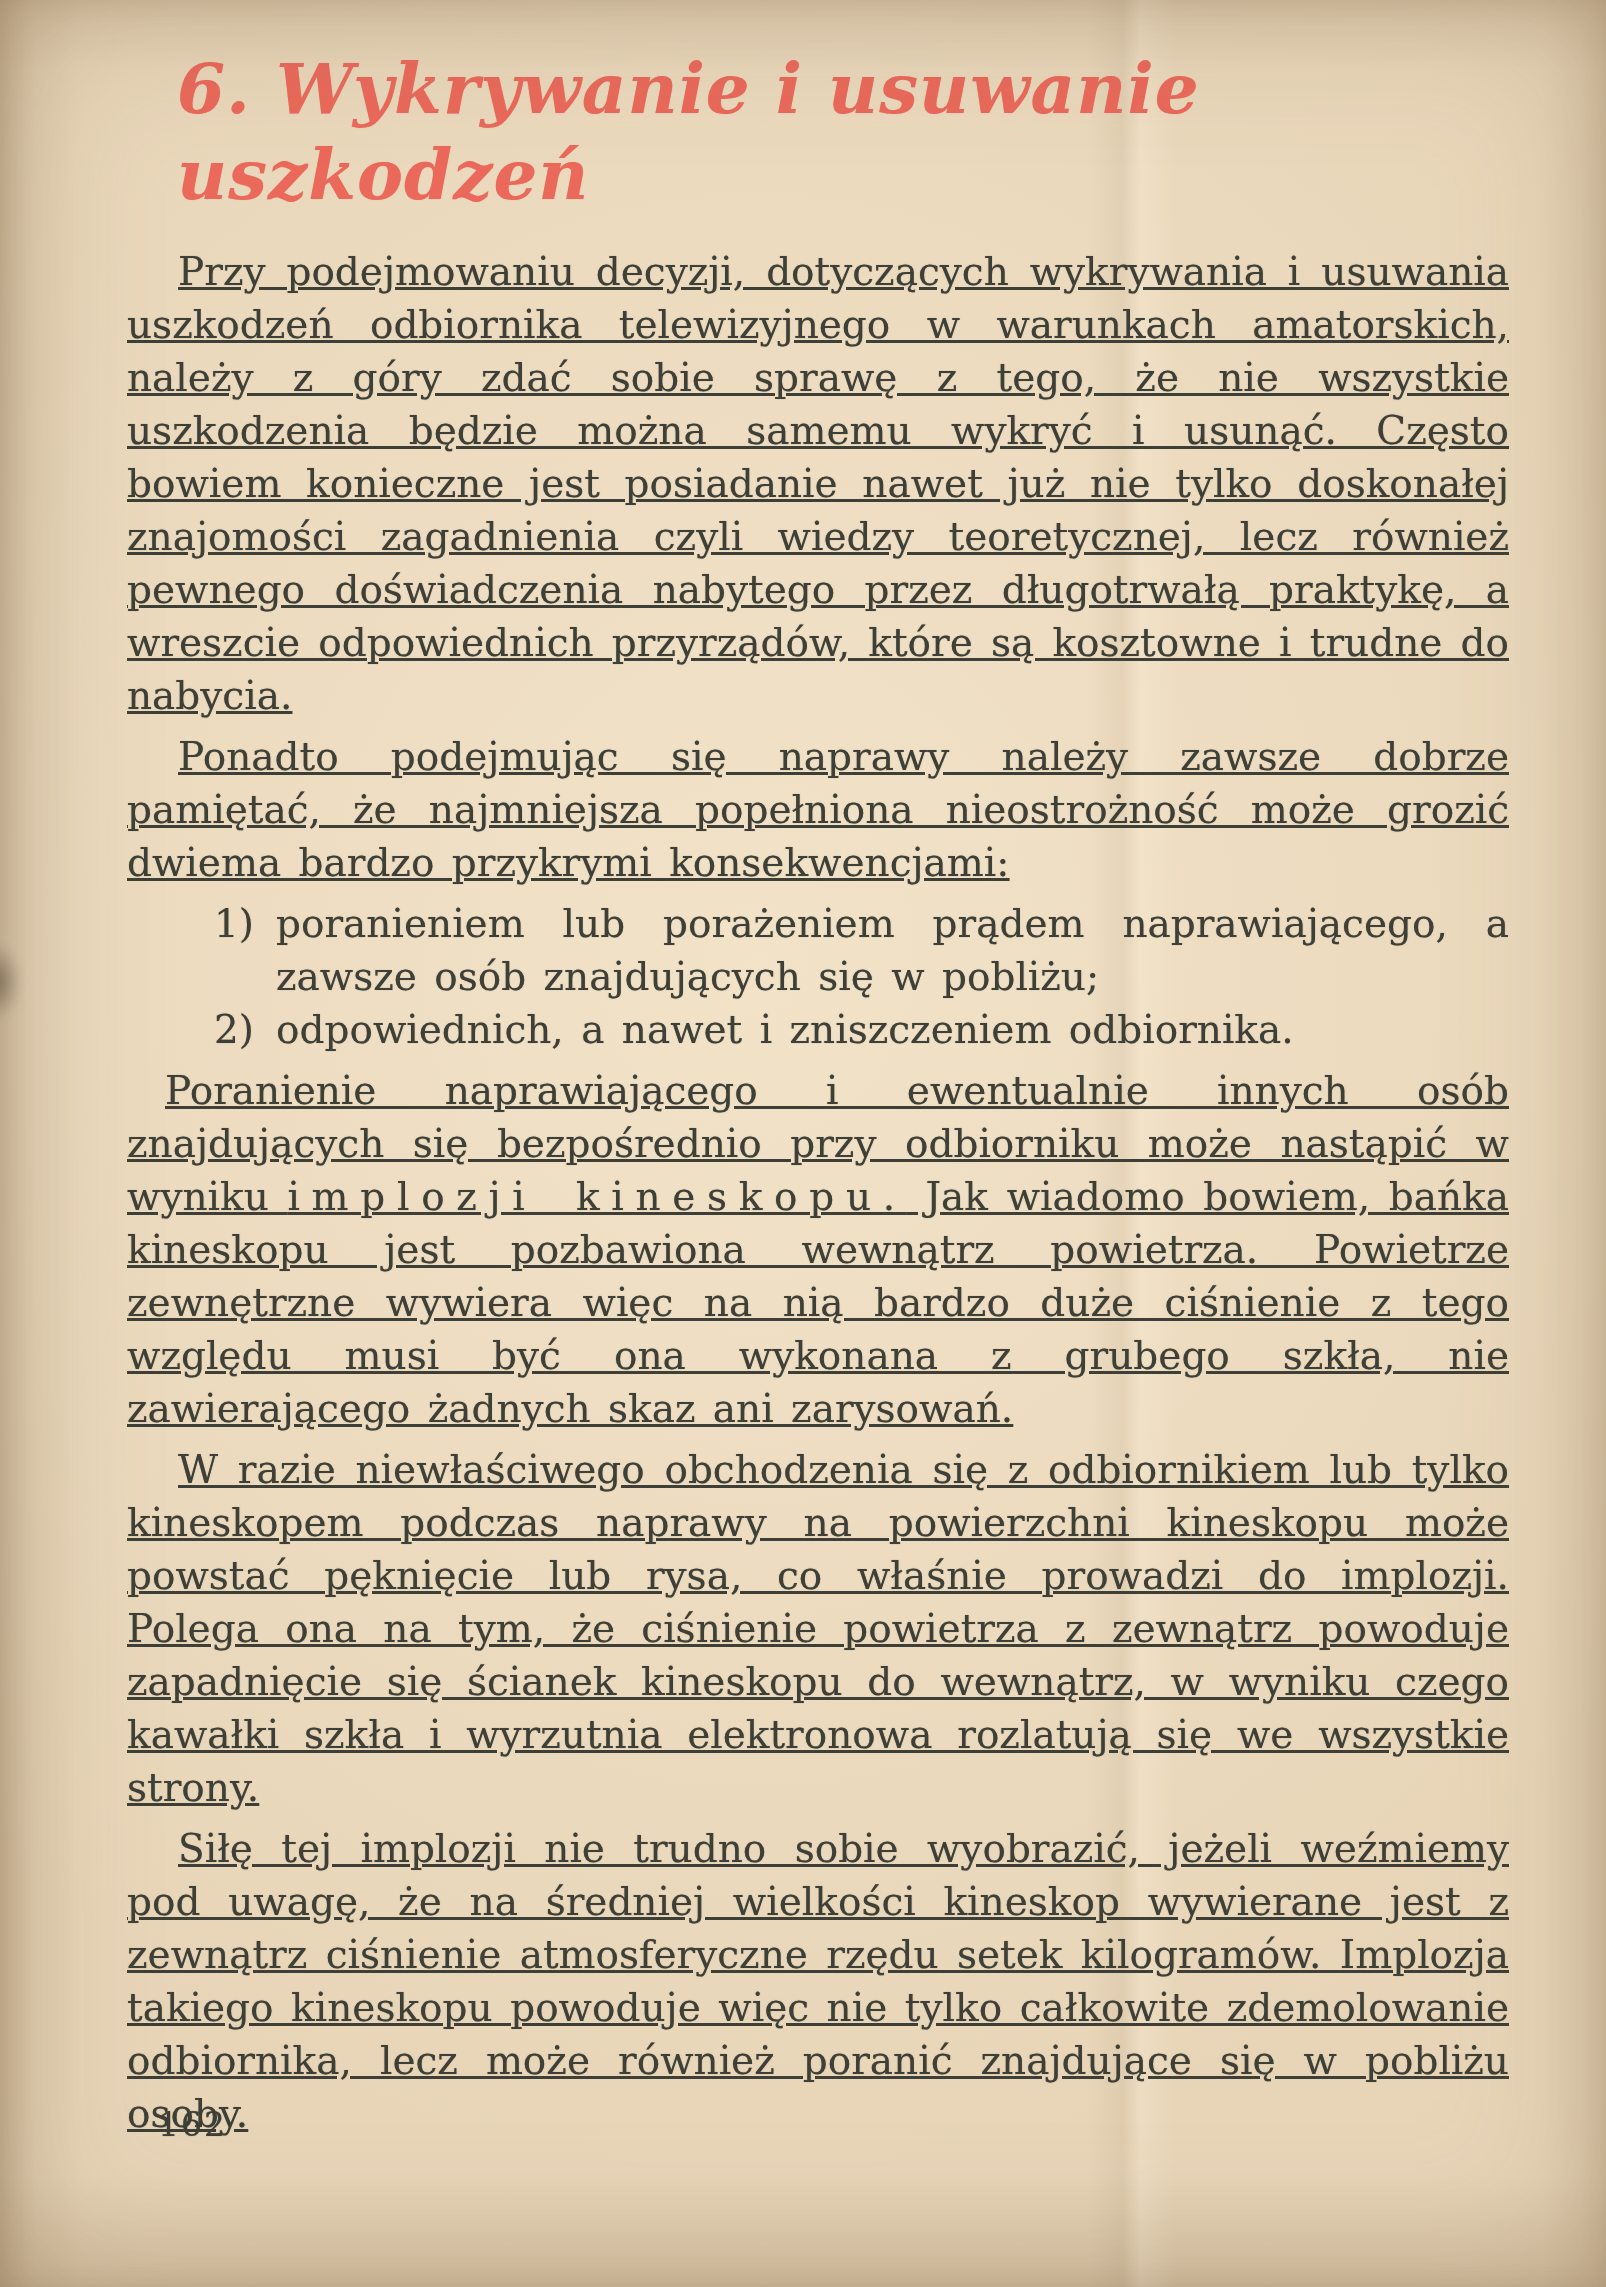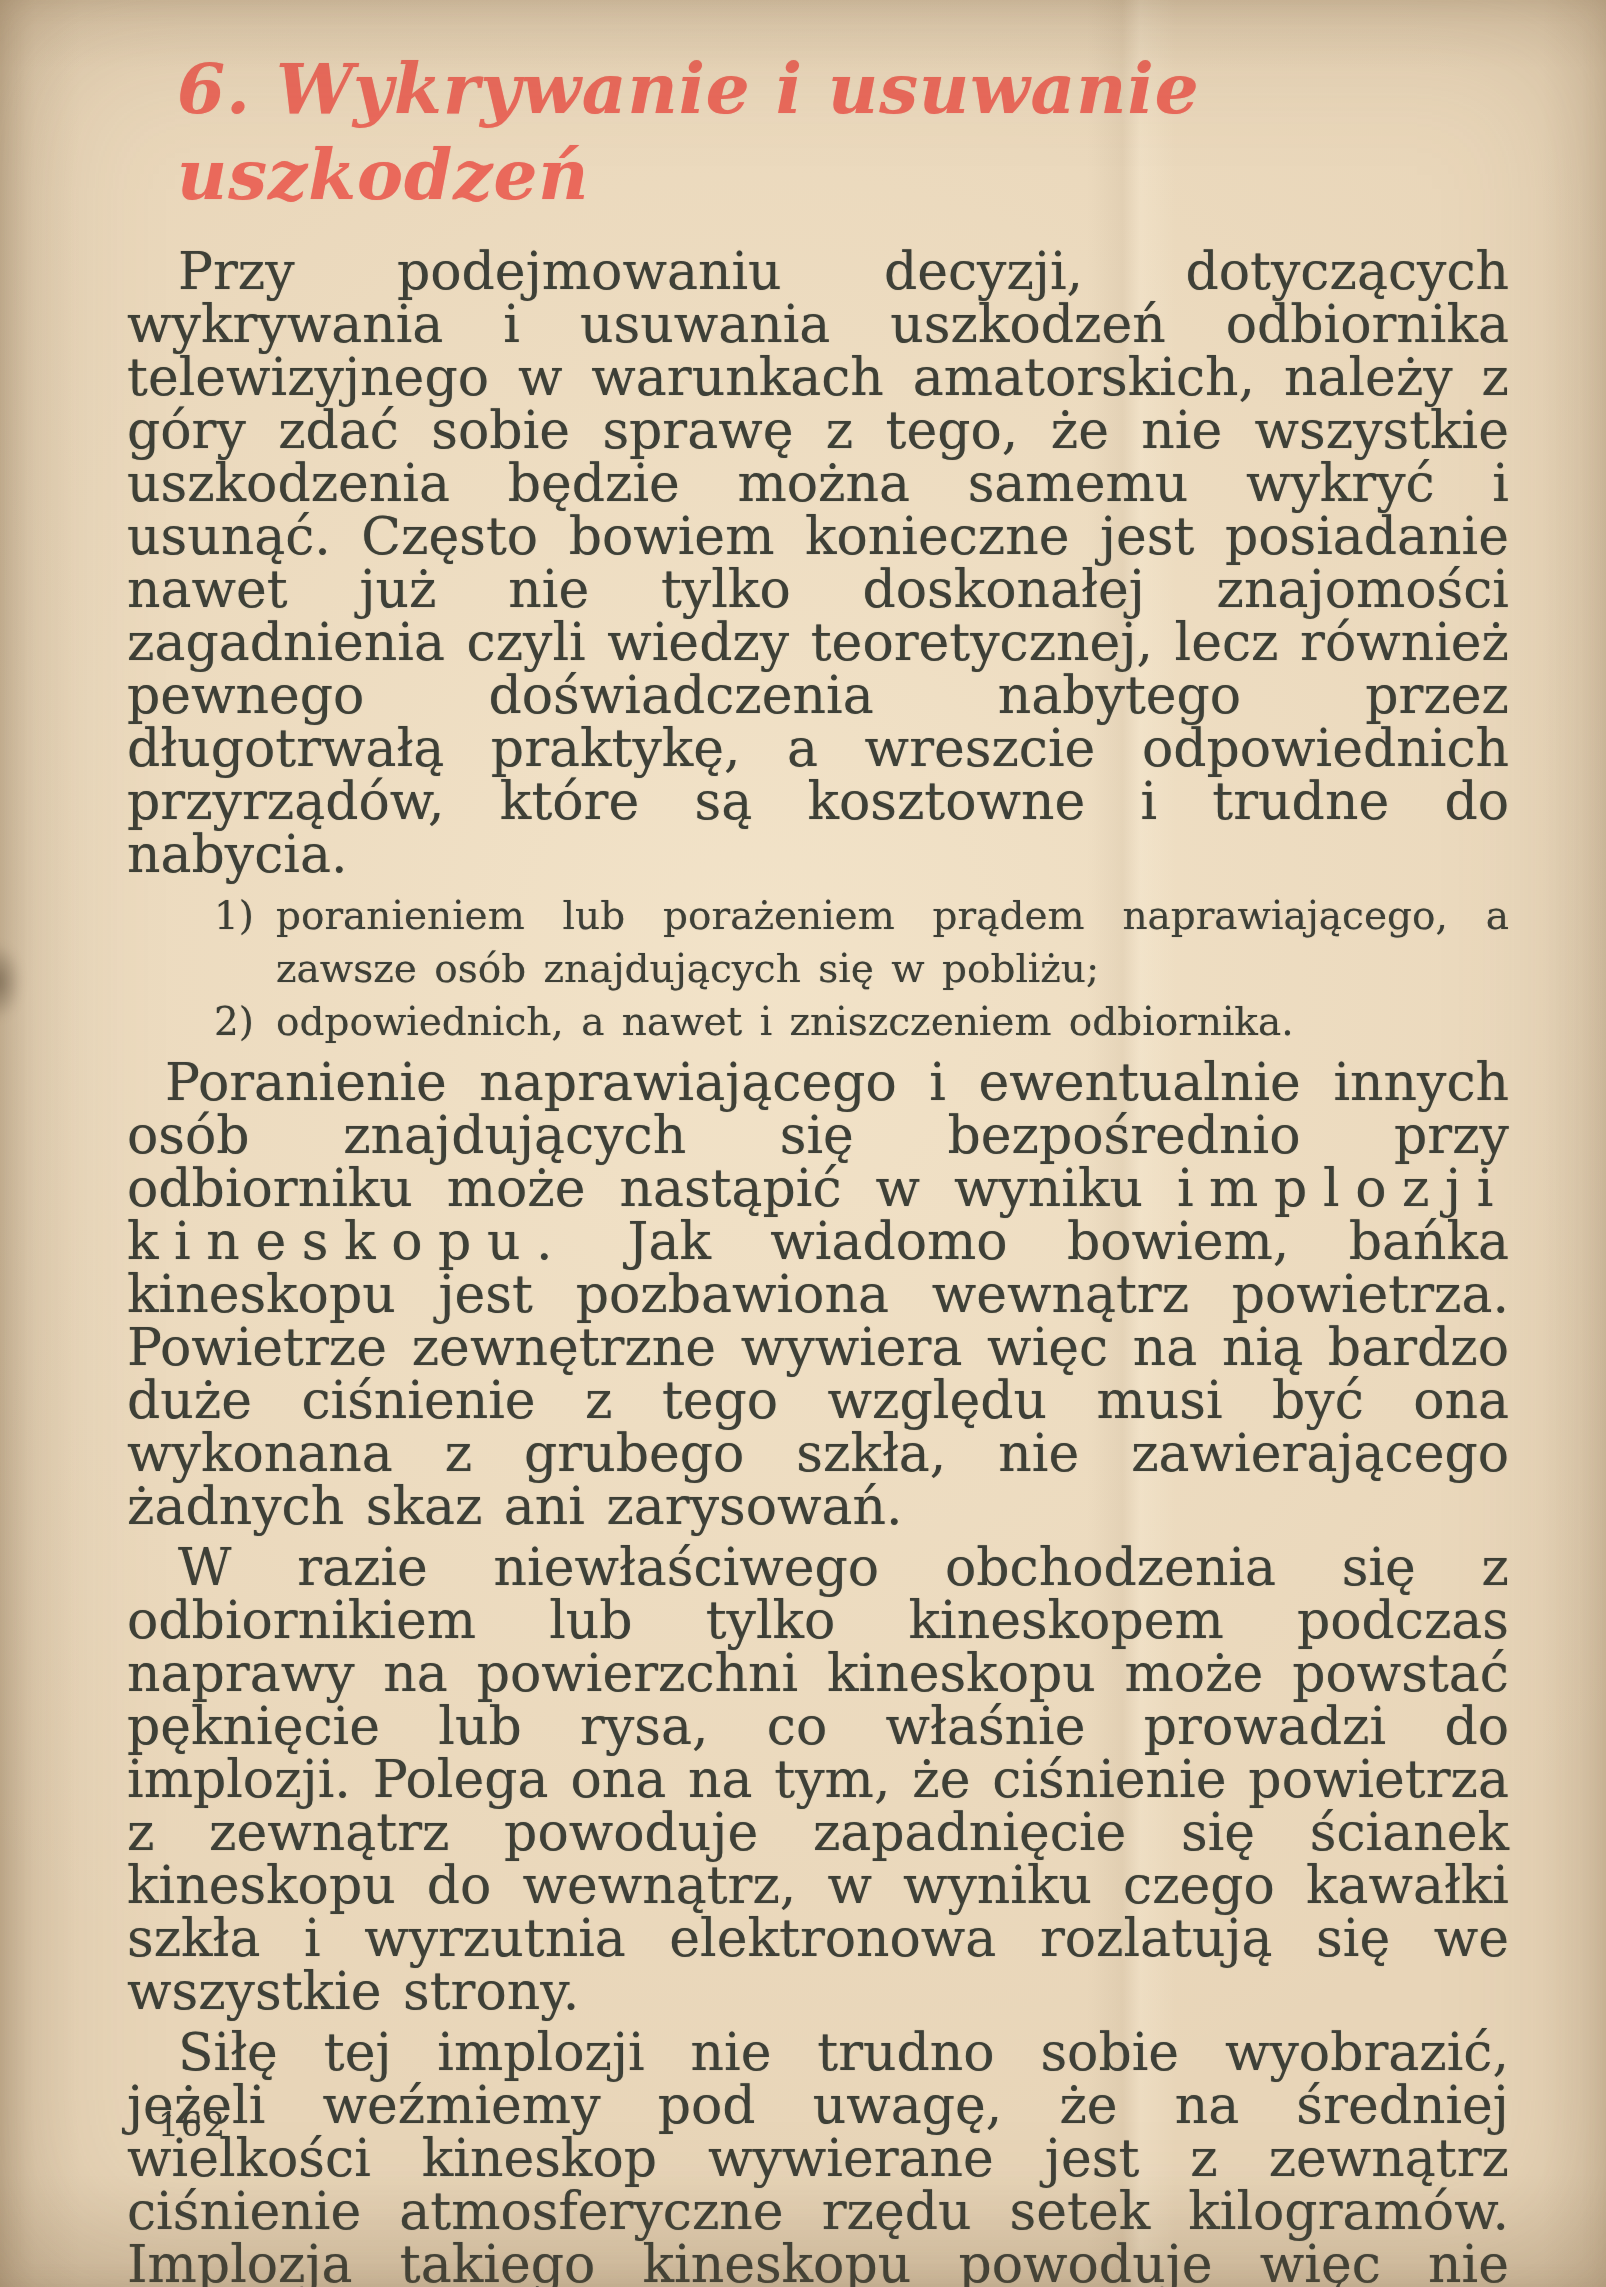--- a/index.html
+++ b/index.html
@@ -66,26 +66,27 @@
     font-style: italic;
     font-weight: bold;
     font-size: 69px;
     line-height: 1.25;
     letter-spacing: 1px;
     color: var(--red, #ea695b);
     text-shadow: 0 0 1px rgba(234,105,91,0.45);
   }
   .para {
     margin: 0 0 8px 0;
-    font-size: 52px;
+    font-size: 39px;
     line-height: 53px;
     text-align: justify;
     word-spacing: 5px;
     text-shadow: 0 0 1px rgba(62,64,55,0.55);
     hyphens: auto;
+    text-decoration: underline;
   }
   .indent { text-indent: 51px; }
   .indent-small { text-indent: 38px; }
   .emphasis {
     letter-spacing: 0.30em;
     word-spacing: 14px;
   }
   .list {
     margin: 0 0 8px 0;
   }
@@ -119,20 +120,21 @@
 
   <div class="crease"></div>
   <div class="tear-shadow"></div>
 
   <div class="content">
 
     <h1 class="heading">6. Wykrywanie i usuwanie uszkodzeń</h1>
 
     <p class="para indent">Przy podejmowaniu decyzji, dotyczących wykrywania i usuwania uszkodzeń odbiornika telewizyjnego w warunkach amatorskich, należy z góry zdać sobie sprawę z tego, że nie wszystkie uszkodzenia będzie można samemu wykryć i usunąć. Często bowiem konieczne jest posiadanie nawet już nie tylko doskonałej znajomości zagadnienia czyli wiedzy teoretycznej, lecz również pewnego doświadczenia nabytego przez długotrwałą praktykę, a wreszcie odpowiednich przyrządów, które są kosztowne i trudne do nabycia.</p>
 
+    <p class="para indent">Ponadto podejmując się naprawy należy zawsze dobrze pamiętać, że najmniejsza popełniona nieostrożność może grozić dwiema bardzo przykrymi konsekwencjami:</p>
 
     <div class="list">
       <div class="list-item">
         <span class="list-marker">1)</span>
         <span>poranieniem lub porażeniem prądem naprawiającego, a zawsze osób znajdujących się w pobliżu;</span>
       </div>
       <div class="list-item">
         <span class="list-marker">2)</span>
         <span>odpowiednich, a nawet i zniszczeniem odbiornika.</span>
       </div>

